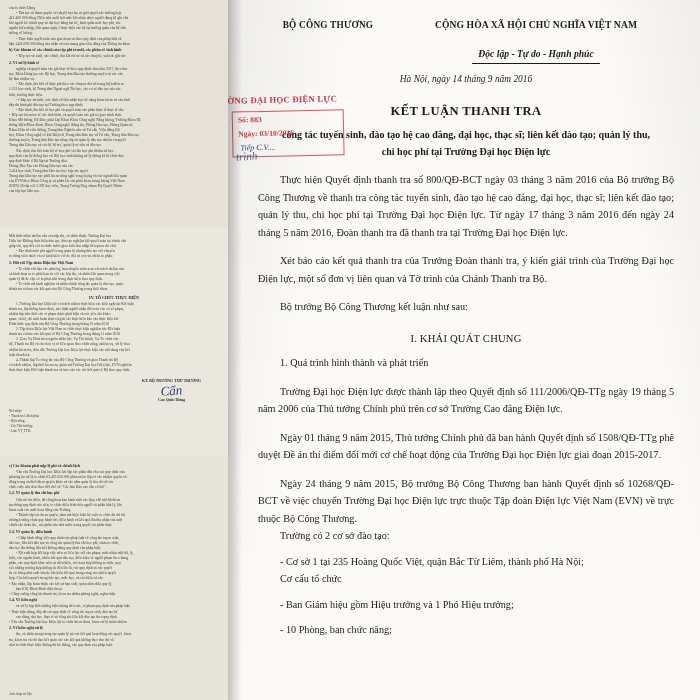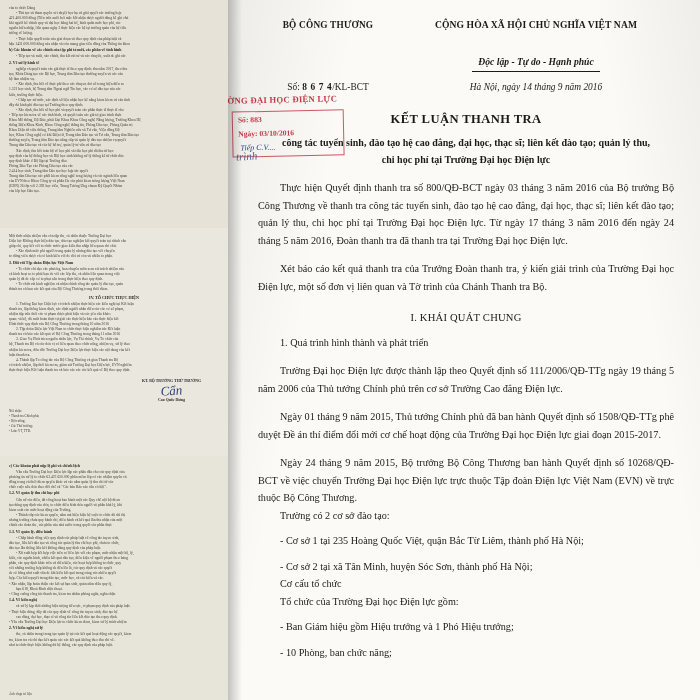--- a/index.html
+++ b/index.html
@@ -127,21 +127,21 @@
     font-weight: bold;
     letter-spacing: 0.1px;
   }
   .hdr-motto {
     font-size: 9.6px;
     font-weight: bold;
     font-style: italic;
     border-bottom: 1px solid #1b1a17;
     display: inline-block;
     padding: 0 6px 1px 6px;
-    margin-top: 19px;
+    margin-top: 11px;
   }
   .hdr-row2 {
     display: flex;
     align-items: flex-start;
     margin-top: 7px;
   }
   .hdr-number {
     width: 140px;
     text-align: center;
     font-size: 9.4px;
@@ -405,46 +405,41 @@
 
     <div class="doc-header">
       <div class="hdr-left">BỘ CÔNG THƯƠNG</div>
       <div class="hdr-right">
         <div class="hdr-nation">CỘNG HÒA XÃ HỘI CHỦ NGHĨA VIỆT NAM</div>
         <div class="hdr-motto">Độc lập - Tự do - Hạnh phúc</div>
       </div>
     </div>
 
     <div class="hdr-row2">
-      <div class="hdr-number">
-        <span>Số:</span>
-        <span class="strikenum">8 6 7 4</span><span>/KL-BCT</span>
-      </div>
       <div class="hdr-date">Hà Nội, ngày 14 tháng 9 năm 2016</div>
     </div>
 
     <div class="doc-title">KẾT LUẬN THANH TRA</div>
     <div class="doc-subtitle">công tác tuyển sinh, đào tạo hệ cao đẳng, đại học, thạc sĩ; liên kết đào tạo; quản lý thu, chi học phí tại Trường Đại học Điện lực</div>
 
     <div class="para">Thực hiện Quyết định thanh tra số 800/QĐ-BCT ngày 03 tháng 3 năm 2016 của Bộ trưởng Bộ Công Thương về thanh tra công tác tuyển sinh, đào tạo hệ cao đẳng, đại học, thạc sĩ; liên kết đào tạo; quản lý thu, chi học phí tại Trường Đại học Điện lực. Từ ngày 17 tháng 3 năm 2016 đến ngày 24 tháng 5 năm 2016, Đoàn thanh tra đã thanh tra tại Trường Đại học Điện lực.</div>
     <div class="para">Xét báo cáo kết quả thanh tra của Trưởng Đoàn thanh tra, ý kiến giải trình của Trường Đại học Điện lực, một số đơn vị liên quan và Tờ trình của Chánh Thanh tra Bộ.</div>
+    <div class="para">Bộ trưởng Bộ Công Thương kết luận như sau:</div>
 
     <div class="section-title">I. KHÁI QUÁT CHUNG</div>
     <div class="sub-title">1. Quá trình hình thành và phát triển</div>
 
     <div class="para">Trường Đại học Điện lực được thành lập theo Quyết định số 111/2006/QĐ-TTg ngày 19 tháng 5 năm 2006 của Thủ tướng Chính phủ trên cơ sở Trường Cao đẳng Điện lực.</div>
     <div class="para">Ngày 01 tháng 9 năm 2015, Thủ tướng Chính phủ đã ban hành Quyết định số 1508/QĐ-TTg phê duyệt Đề án thí điểm đổi mới cơ chế hoạt động của Trường Đại học Điện lực giai đoạn 2015-2017.</div>
     <div class="para">Ngày 24 tháng 9 năm 2015, Bộ trưởng Bộ Công Thương ban hành Quyết định số 10268/QĐ-BCT về việc chuyển Trường Đại học Điện lực trực thuộc Tập đoàn Điện lực Việt Nam (EVN) về trực thuộc Bộ Công Thương.</div>
 
     <div class="plain">Trường có 2 cơ sở đào tạo:</div>
     <div class="bullet">- Cơ sở 1 tại 235 Hoàng Quốc Việt, quận Bắc Từ Liêm, thành phố Hà Nội;</div>
-    <div class="bullet">- Cơ sở 2 tại xã Tân Minh, huyện Sóc Sơn, thành phố Hà Nội;</div>
 
     <div class="plain">Cơ cấu tổ chức</div>
-    <div class="plain">Tổ chức của Trường Đại học Điện lực gồm:</div>
     <div class="bullet">- Ban Giám hiệu gồm Hiệu trưởng và 1 Phó Hiệu trưởng;</div>
     <div class="bullet">- 10 Phòng, ban chức năng;</div>
 
   </div>
 
   <div class="stamp">
     <div class="stamp-box"></div>
     <div class="stamp-org">ỜNG ĐẠI HỌC ĐIỆN LỰC</div>
     <div class="stamp-l1">Số:  883</div>
     <div class="stamp-l2">Ngày: 03/10/2016</div>

